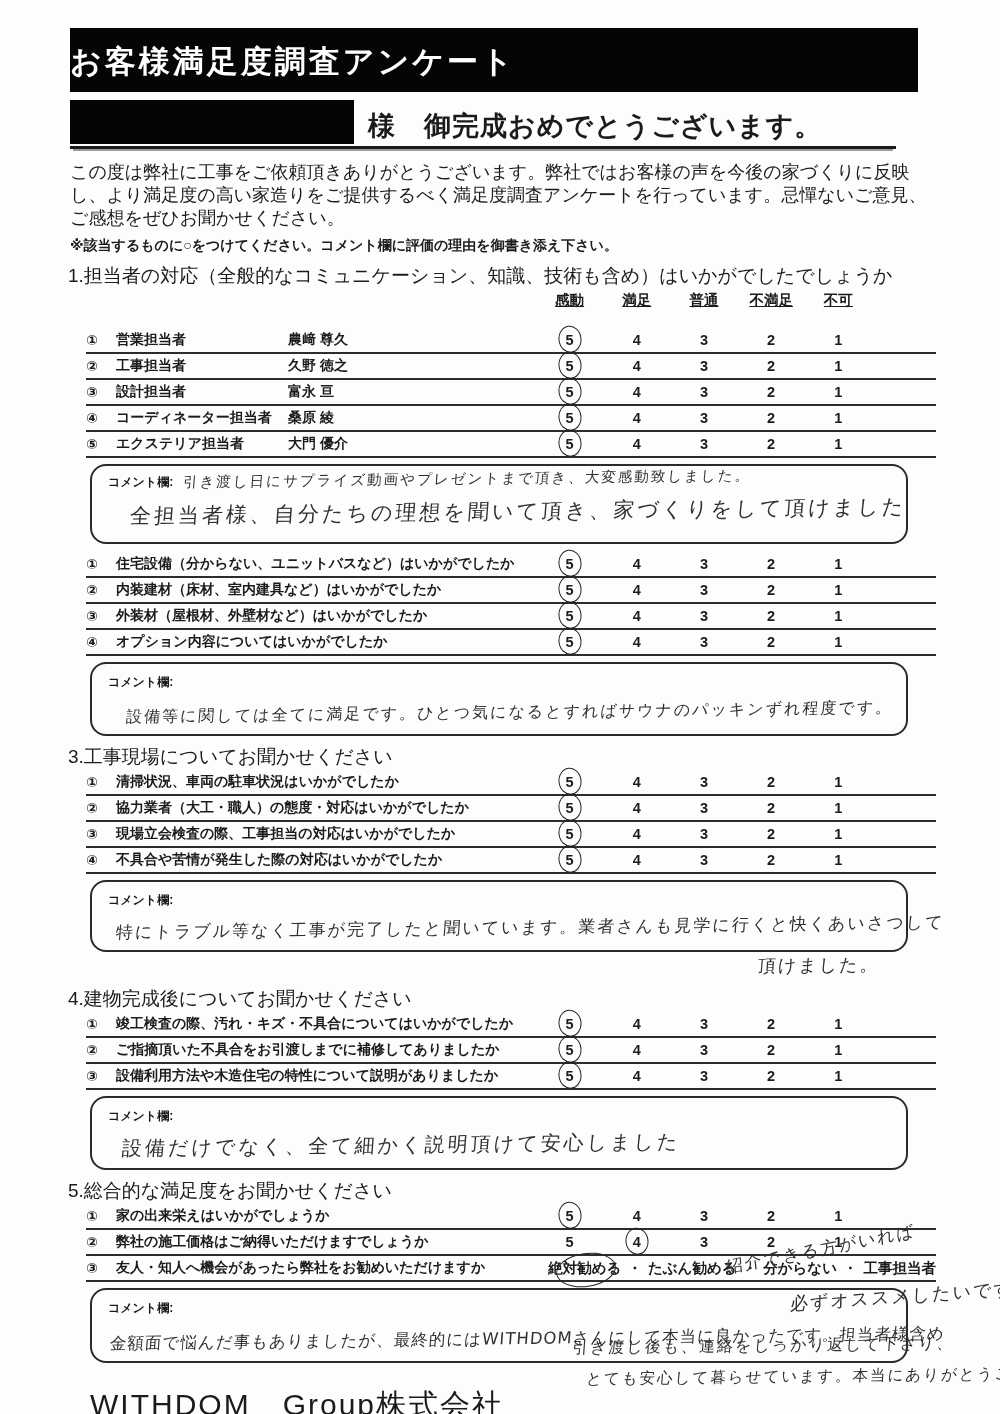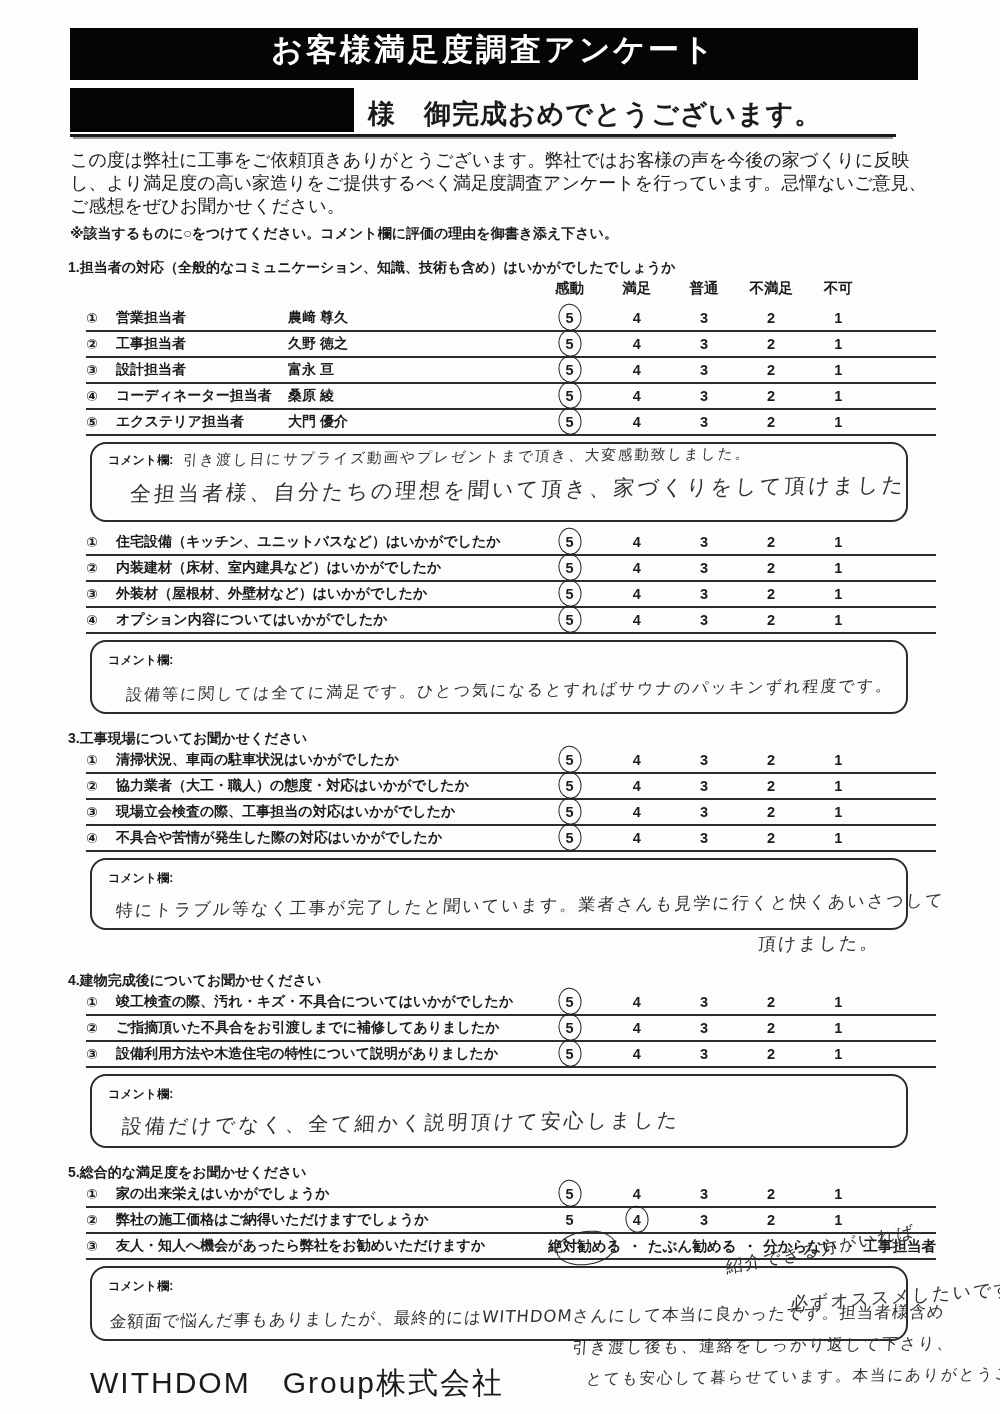--- a/index.html
+++ b/index.html
@@ -6,38 +6,38 @@
   html,body { background:#e8e8e8; }
   .page {
     position:relative; width:1000px; height:1414px; margin:0 auto;
     background:#fdfdfc; overflow:hidden;
     font-family:"Liberation Sans","DejaVu Sans",sans-serif;
     color:#1b1b1b;
   }
   
   .title-bar {
     margin:28px 82px 0 70px; background:#050505; color:#fff;
-    text-align:center; font-size:31px; font-weight:bold;
-    letter-spacing:3px; padding:1px 0 9px;
+    text-align:left; font-size:31px; font-weight:bold;
+    letter-spacing:3px; padding:13px 0 9px;
   }
   .greeting-row {
     margin:8px 104px 0 70px; display:flex; align-items:flex-end;
     border-bottom:3px solid #1a1a1a;
     box-shadow:0 5px 0 -3px #9a9a9a;
     padding-bottom:2px;
   }
   .redacted { width:284px; height:44px; background:#050505; flex:0 0 auto; }
   .greeting-text { font-size:27px; font-weight:bold; margin-left:14px; letter-spacing:1px;text-align:right; }
   
   .intro { margin:12px 70px 0; font-size:18px; line-height:23px; }
   .note  { margin:7px 70px 0; font-size:14px; font-weight:bold; }
   
   .section { margin-top:8px; }
-  .sec-title { margin:16px 64px 0 68px; font-size:14px; font-weight:bold; }
-  .rate-headers { display:flex; margin:2px 64px 6px 86px; height:21px; }
+  .sec-title { margin:8px 64px 0 68px; font-size:19px; font-weight:normal; }
+  .rate-headers { display:flex; margin:2px 64px 16px 86px; height:21px;text-decoration:underline; }
   .rates { margin-left:auto; width:336px; display:flex; flex:0 0 auto; }
   .rate, .rate-h { width:67.2px; text-align:center; font-size:14.5px; font-weight:bold; }
   .row-tail { width:64px; flex:0 0 auto; }
   .q-row {
     display:flex; align-items:center; margin:0 64px 0 86px; height:26px;
     border-bottom:2px solid #2c2c2c; font-size:14px; font-weight:bold;
   }
   .q-num { width:30px; flex:0 0 auto; }
   .s1 .q-label { width:172px; flex:0 0 auto; }
   .q-name { flex:0 0 auto;text-align:right; }
@@ -193,21 +193,21 @@
       </div>
       <div class="hand hl2">全担当者様、自分たちの理想を聞いて頂き、家づくりをして頂けました</div>
     </div>
   </div>
 
   <div class="section">
     <div>
 
         <div class="q-row">
           <span class="q-num">①</span>
-          <span class="q-label">住宅設備（キッチン、ユニットバスなど）はいかがでしたか</span>
+          <span class="q-label">住宅設備（分からない、ユニットバスなど）はいかがでしたか</span>
           <span class="rates">
             <span class="rate circled">5</span>
             <span class="rate">4</span>
             <span class="rate">3</span>
             <span class="rate">2</span>
             <span class="rate">1</span>
           </span>
           <span class="row-tail"></span>
         </div>
 

